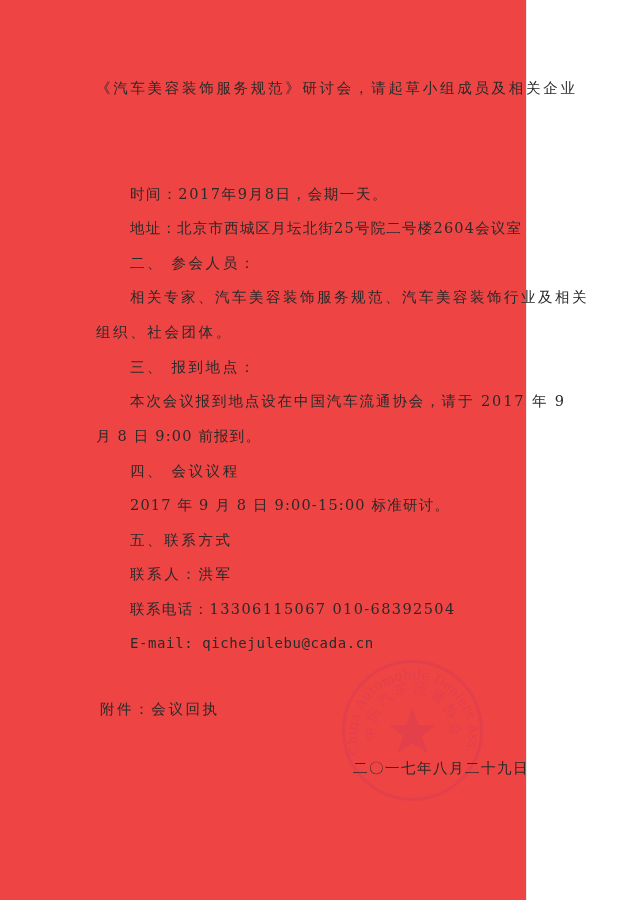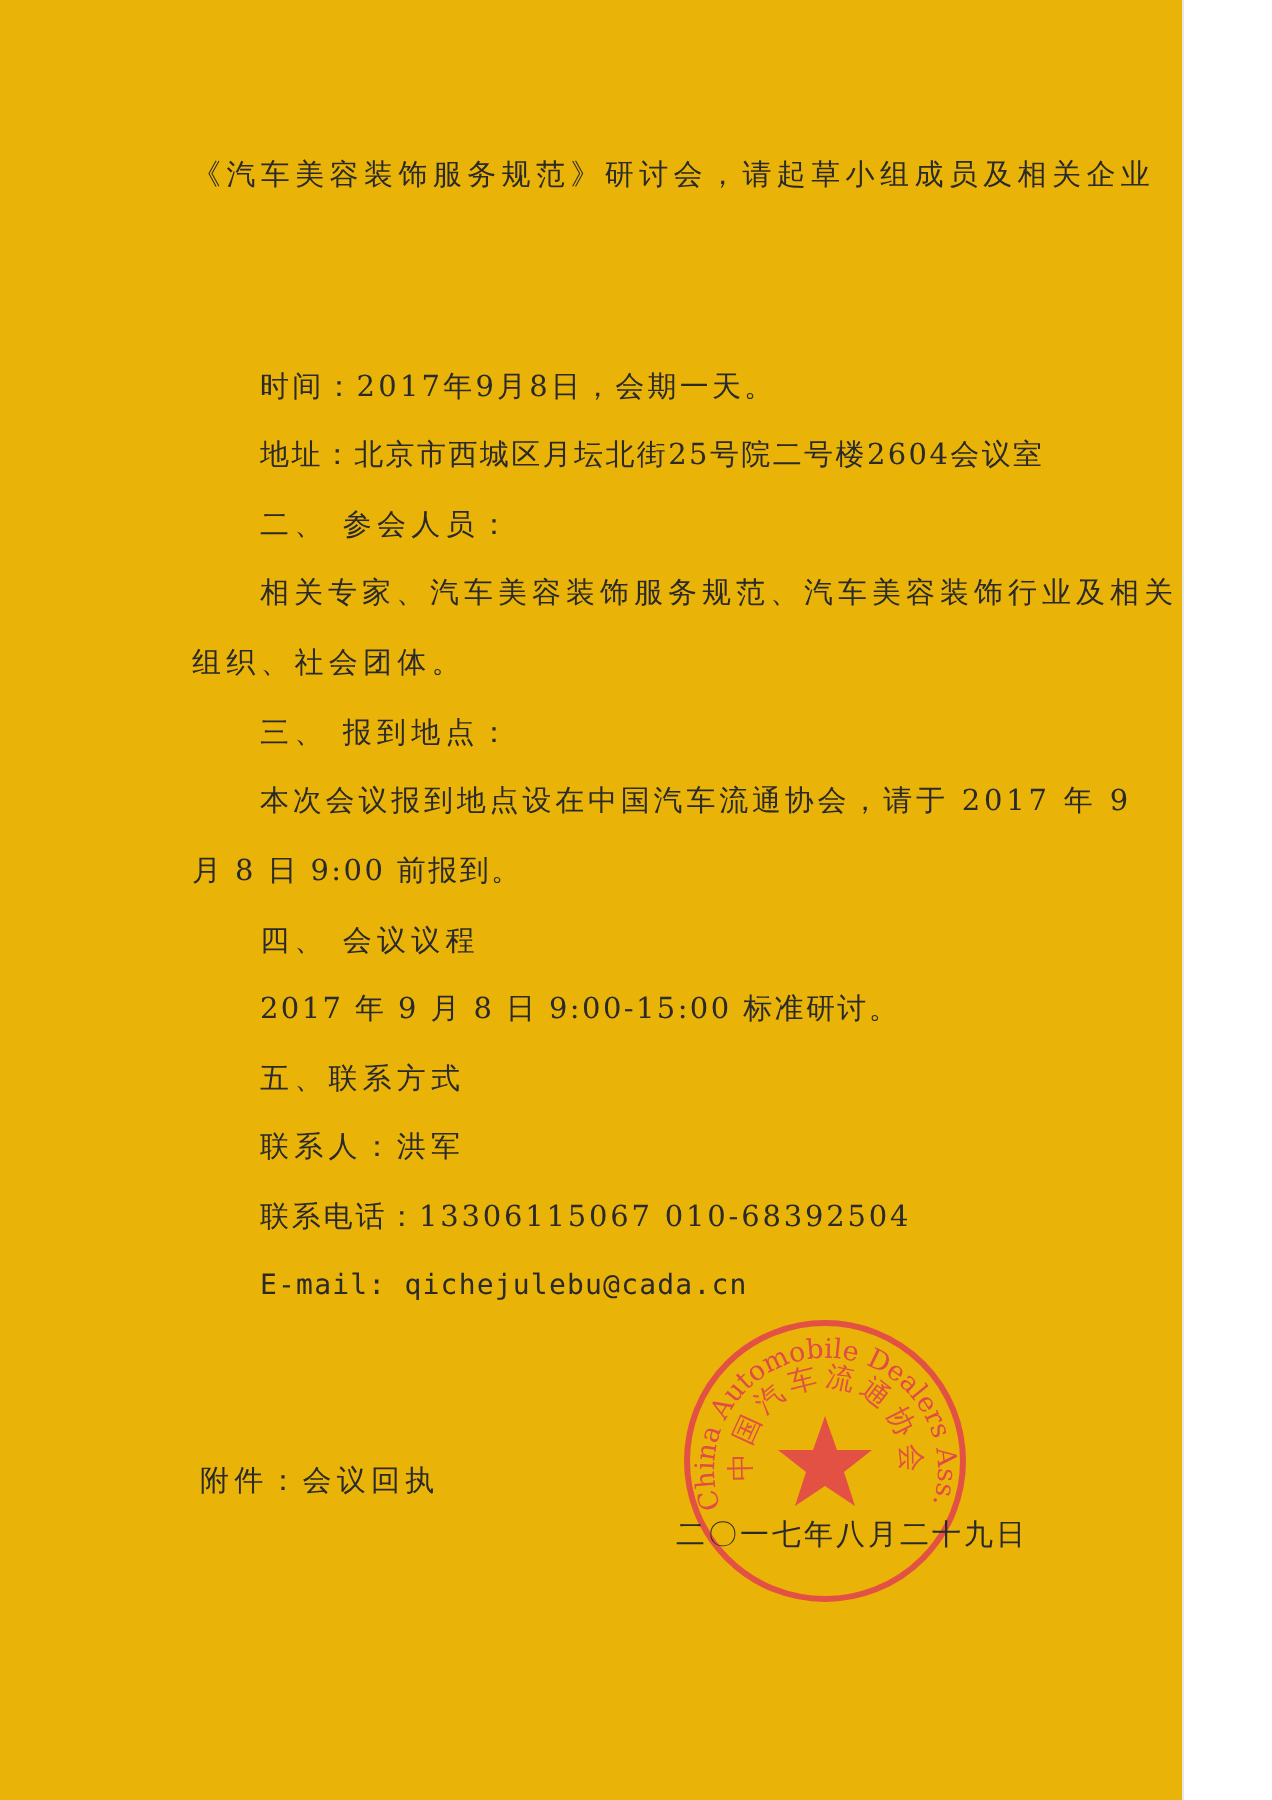--- a/index.html
+++ b/index.html
@@ -1,21 +1,21 @@
 <!DOCTYPE html>
 <html><head>
   <meta charset="utf-8">
   <style>
     html, body { margin: 0; padding: 0; }
     body {
       width: 636px; height: 900px; background: #ffffff; position: relative; overflow: hidden;
       font-family: "DejaVu Serif", "Liberation Serif", serif;
       color: #2a2a2a;
     }
-    .page { position: absolute; left: 0; top: 0; width: 592px; height: 900px; background: #eab308; }
+    .page { position: absolute; left: 0; top: 0; width: 527px; height: 900px; background: #ef4444; }
     .edge { position: absolute; right: 0; top: 0; width: 1px; height: 900px; background: #e6e6e6; }
     .line {
       position: absolute; white-space: nowrap; font-size: 14.5px; letter-spacing: 2.6px; line-height: 20px;
     }
     .l0  { left: 96px;  top: 78px; letter-spacing: 2.7px; }
     .l1  { left: 96px;  top: 114px; }
     .l2  { left: 130px; top: 149px; }
     .l3  { left: 130px; top: 184px; letter-spacing: 1.6px; }
     .l4  { left: 130px; top: 218px; letter-spacing: 1.2px; }
     .l5  { left: 130px; top: 253px; }
@@ -23,22 +23,22 @@
     .l7  { left: 96px;  top: 322px; }
     .l8  { left: 130px; top: 357px; }
     .l9  { left: 130px; top: 391px; letter-spacing: 1.9px; }
     .l10 { left: 96px;  top: 426px; letter-spacing: 1.2px; }
     .l11 { left: 130px; top: 461px; }
     .l12 { left: 130px; top: 495px; letter-spacing: 1.2px; }
     .l13 { left: 130px; top: 530px; }
     .l14 { left: 130px; top: 564px; }
     .l15 { left: 130px; top: 599px; letter-spacing: 1.4px; }
     .l16 { left: 130px; top: 633px; letter-spacing: 0.6px; font-family: "DejaVu Sans Mono", "Liberation Mono", monospace; font-size: 14px; }
-    .l17 { left: 100px; top: 731px; }
-    .date { left: 338px; top: 758px; letter-spacing: 1.5px; font-size: 14.5px; }
+    .l17 { left: 100px; top: 699px; }
+    .date { left: 353px; top: 758px; letter-spacing: 1.5px; font-size: 14.5px; }
     .seal {
       position: absolute; left: 340px; top: 658px; width: 145px; height: 145px; pointer-events: none;
     }
   </style>
 </head>
 <body>
 
 <div class="page">
   <div class="edge"></div>
 

